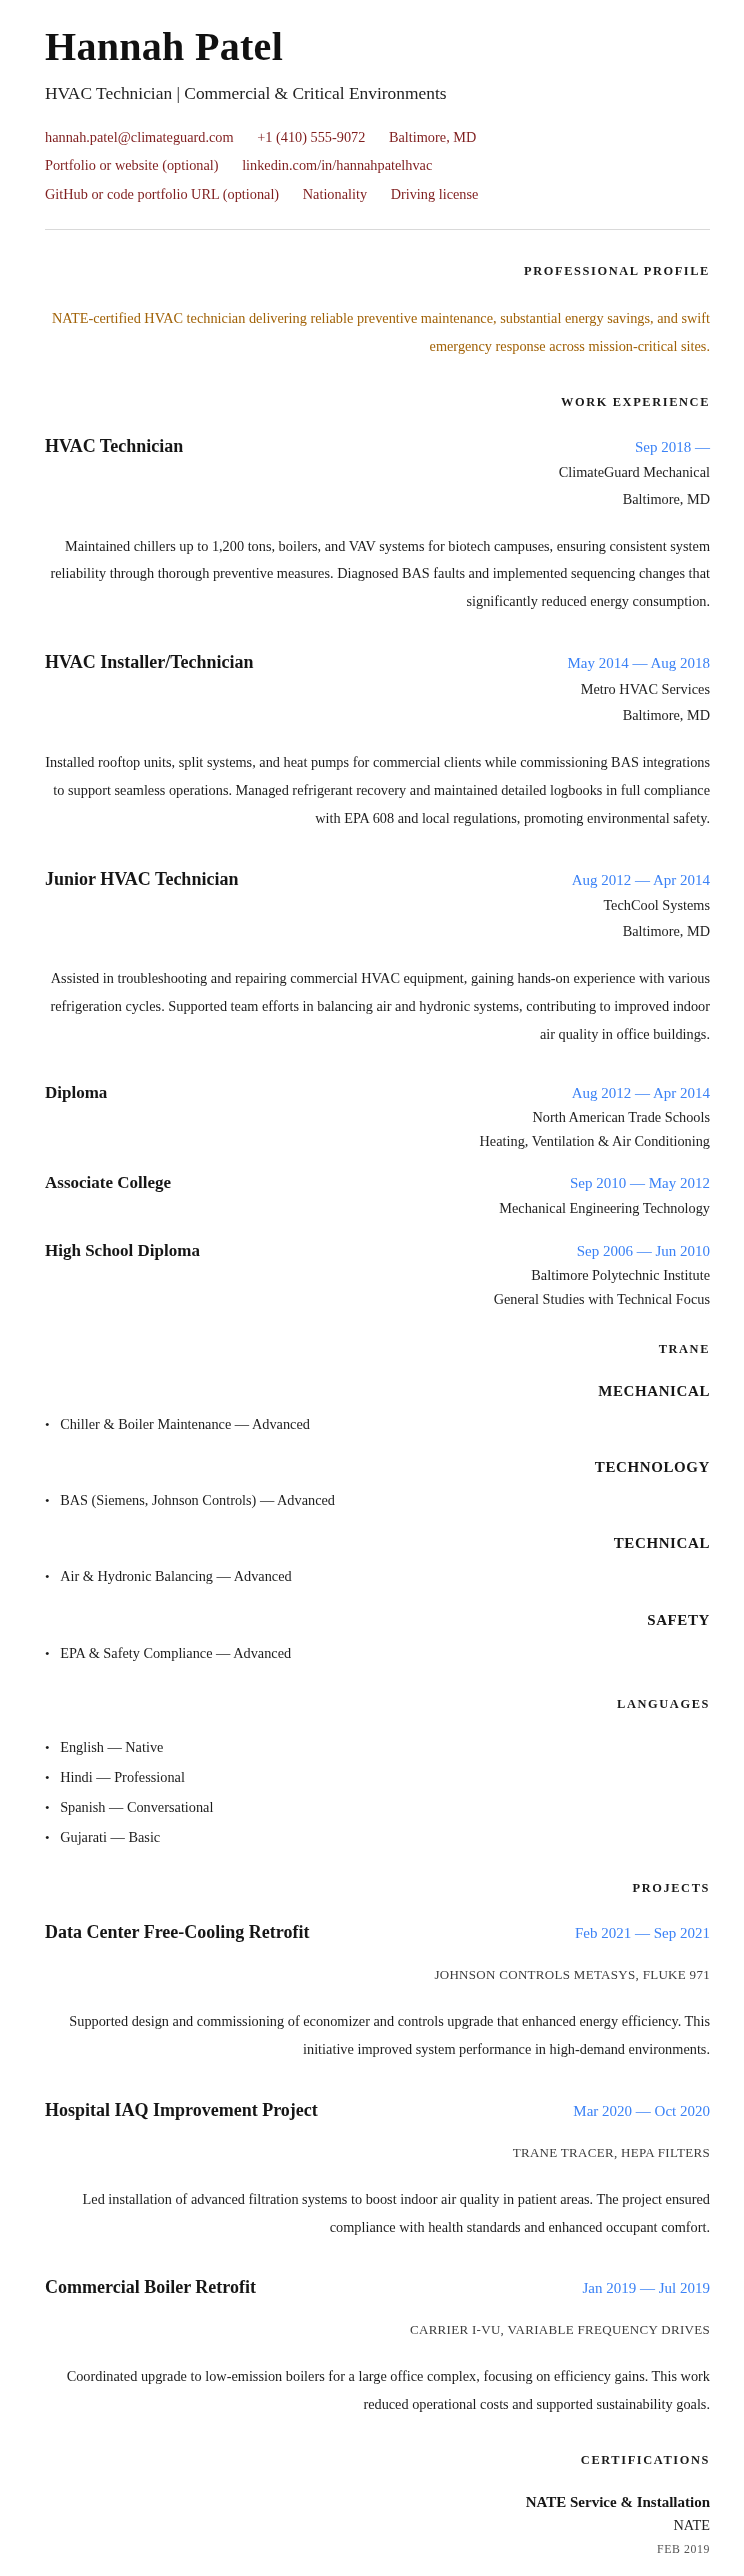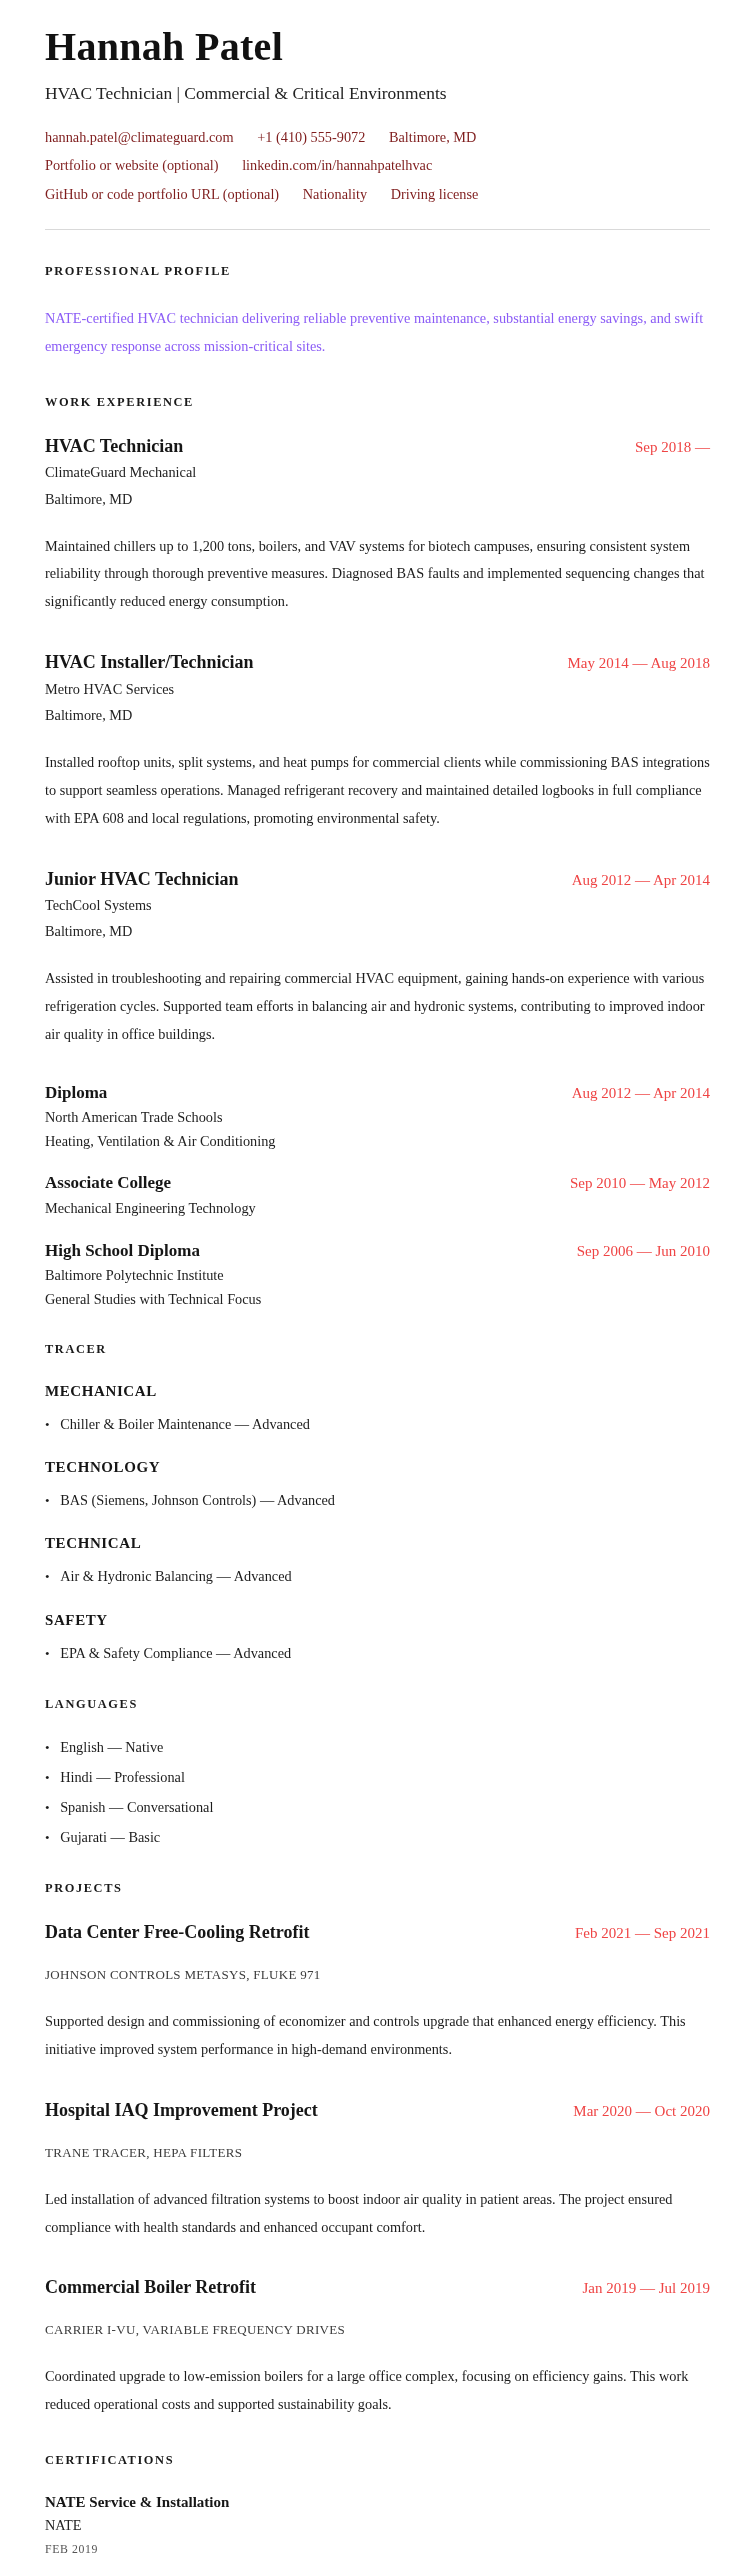--- a/index.html
+++ b/index.html
@@ -35,51 +35,51 @@
     color: #7f1d1d;
     margin-bottom: 11.8px;
     flex-wrap: wrap;
   }
   .divider {
     border: none;
     border-top: 1.2px solid #d9d9d9;
     margin: 26px 0 0 0;
   }
   
-  .section { margin-top: 34px; }
+  .section { margin-top: 34px; text-align: right; }
   .section-title {
     font-size: 12.4px;
     font-weight: 700;
     letter-spacing: 1.6px;
     color: #1a1a1a;
     margin: 0 0 26px 0;
   }
   .body-text {
     font-size: 14.3px;
     line-height: 1.95;
     margin: 0;
-    color: #8b5cf6;
+    color: #a16207;
   }
   
   .entry { margin-bottom: 36px; }
   .entry:last-child { margin-bottom: 0; }
   .entry-head {
     display: flex;
     justify-content: space-between;
     align-items: baseline;
   }
   .entry-title {
     font-size: 18px;
     font-weight: 700;
     color: #161616;
     margin: 0;
   }
   .entry-dates {
     font-size: 15px;
-    color: #ef4444;
+    color: #3b82f6;
     white-space: nowrap;
     flex-shrink: 0;
   }
   .entry-company { font-size: 14.3px; margin-top: 7.4px; color: #222222; }
   .entry-location { font-size: 14.3px; margin-top: 9.3px; color: #222222; }
   .entry-desc { font-size: 14.3px; line-height: 1.95; margin-top: 25px; color: #1c1c1c; }
   .entry-tools {
     font-size: 13px;
     letter-spacing: 0.3px;
     color: #3c3c3c;
@@ -215,21 +215,21 @@
       <div class="entry-head">
         <h3 class="edu-degree">High School Diploma</h3>
         <span class="entry-dates">Sep 2006 — Jun 2010</span>
       </div>
       <div class="edu-school">Baltimore Polytechnic Institute</div>
       <div class="edu-field">General Studies with Technical Focus</div>
     </div>
   </section>
 
   <section class="section">
-    <h2 class="section-title">TRACER</h2>
+    <h2 class="section-title">TRANE</h2>
 
     <div class="skill-group">
       <h3 class="skill-category">MECHANICAL</h3>
       <ul class="blist">
         <li>
             <span class="bullet">•</span>
             <span>Chiller &amp; Boiler Maintenance — Advanced</span>
           </li>
       </ul>
     </div>

